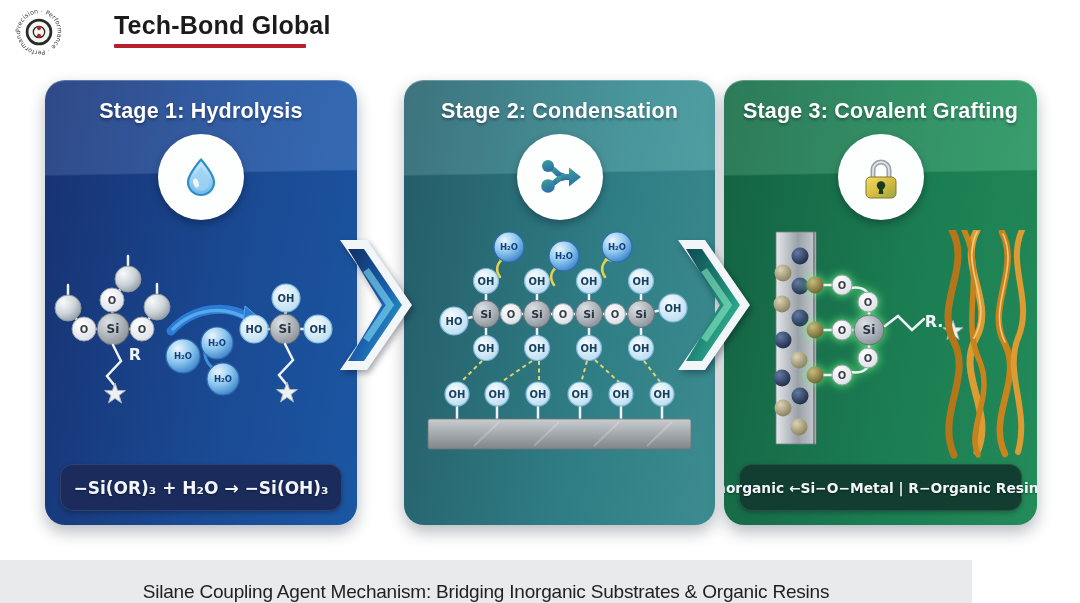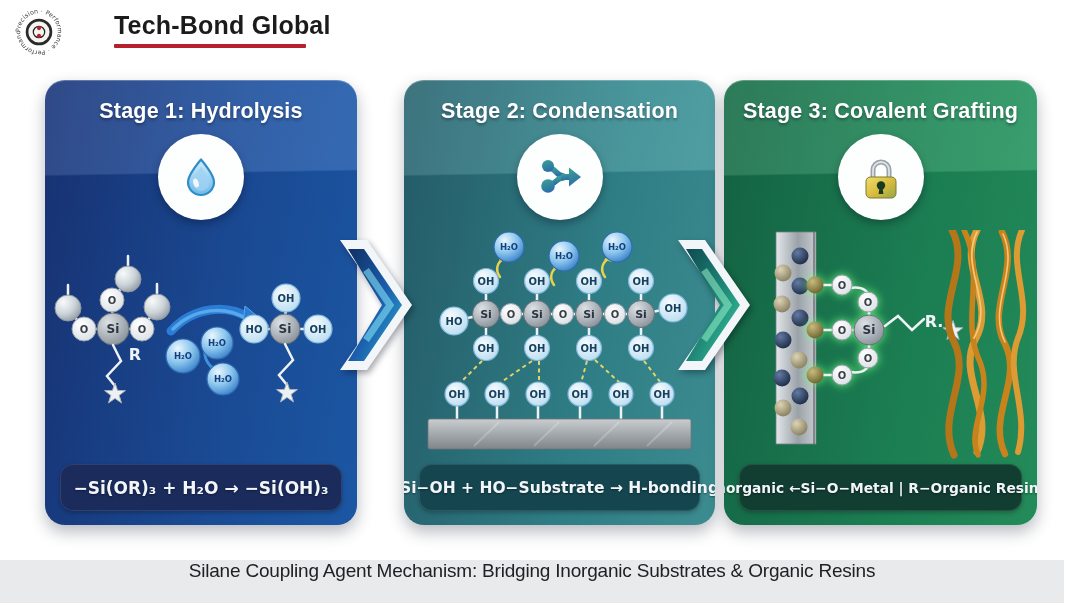--- a/index.html
+++ b/index.html
@@ -53,22 +53,22 @@
   #panel-3 .formula-bar { background:#123d31; font-size:13.8px; }
 
   
   .flow-arrow { position:absolute; top:236px; width:80px; height:138px; z-index:6;
     filter:drop-shadow(2px 3px 3px rgba(0,0,20,0.35)); }
   #arrow-1 { left:336px; }
   #arrow-2 { left:674px; }
 
   
   .caption-bar {
-    position:absolute; left:0; top:560px; width:1064px; height:43px;
-    background:#e8eaeb; display:flex; align-items:flex-start; justify-content:center;
+    position:absolute; left:0; top:560px; width:972px; height:43px;
+    background:#e8eaeb; display:flex; align-items:flex-end; justify-content:center;
   }
   .caption-text { font-size:19px; font-weight:500; color:#202124; letter-spacing:-0.2px; }
 
   
   svg text { font-family:"DejaVu Sans", sans-serif; text-anchor:middle; dominant-baseline:central; }
   .t-si   { font-size:12px; font-weight:bold; fill:#2b3440; }
   .t-si-sm{ font-size:11px; font-weight:bold; fill:#2b3440; }
   .t-o    { font-size:10px; font-weight:bold; fill:#3a3f46; }
   .t-oh   { font-size:10px; font-weight:bold; fill:#17405f; }
   .t-h2o  { font-size:8.5px; font-weight:bold; fill:#123f7e; }
@@ -347,21 +347,20 @@
       <circle cx="258" cy="164" r="12" fill="url(#ohG)" stroke="#7fb6da" stroke-width="1.2"></circle>
       <text class="t-oh" x="53" y="164">OH</text>
       <text class="t-oh" x="93" y="164">OH</text>
       <text class="t-oh" x="134" y="164">OH</text>
       <text class="t-oh" x="176" y="164">OH</text>
       <text class="t-oh" x="217" y="164">OH</text>
       <text class="t-oh" x="258" y="164">OH</text>
     </g>
   </svg>
 
-  <div class="formula-bar">Si−OH + HO−Substrate → H-bonding</div>
 </div>
 
 <div class="panel" id="panel-3">
   <div class="stage-title">Stage 3: Covalent Grafting</div>
   <div class="icon-circle">
     <svg width="48" height="48" viewBox="0 0 48 48">
       <path d="M16,26 V17 a8,8 0 0 1 16,0 V26" fill="none" stroke="#9aa2a8" stroke-width="5" stroke-linecap="round"></path>
       <path d="M16,26 V17 a8,8 0 0 1 16,0 V26" fill="none" stroke="#dde2e5" stroke-width="1.8" stroke-linecap="round"></path>
       <rect x="9" y="24" width="30" height="21" rx="4.5" fill="url(#lkG)" stroke="#7c7a2e" stroke-width="1"></rect>
       <circle cx="24" cy="32.5" r="4.2" fill="#173a20"></circle>

